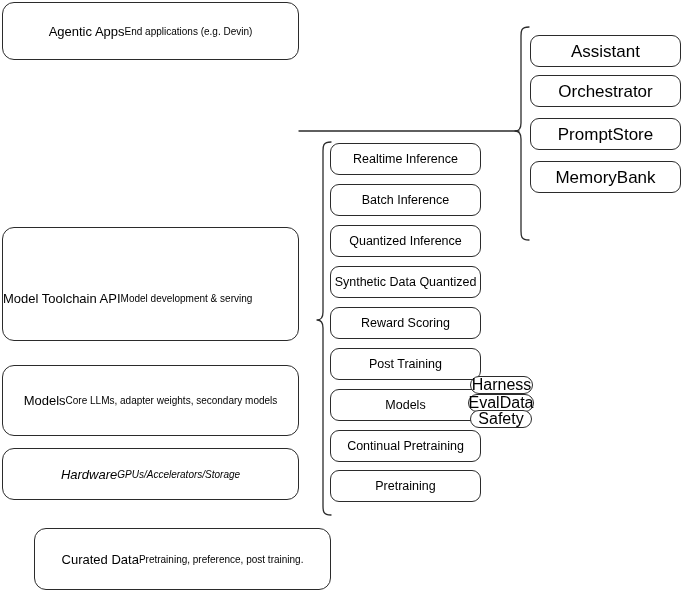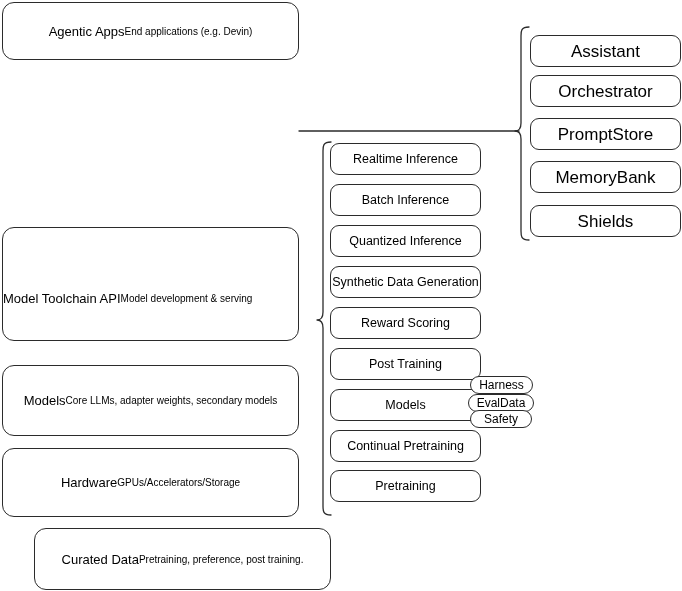--- a/index.html
+++ b/index.html
@@ -79,21 +79,21 @@
   
   .pill {
     position: absolute;
     box-sizing: border-box;
     border: 1.3px solid #2b2b2b;
     border-radius: 999px;
     background: #ffffff;
     display: flex;
     align-items: center;
     justify-content: center;
-    font-size: 12px;
+    font-size: 16px;
     line-height: 1;
     height: 18px;
     white-space: nowrap;
   }
 
   
   .connector {
     position: absolute;
     left: 0;
     top: 0;
@@ -124,21 +124,21 @@
   <div class="box layer text-high" style="top:227px;height:114px;padding-top:28px;">
     <div class="title">Model Toolchain API</div>
     <div class="subtitle">Model development &amp; serving</div>
   </div>
 
   <div class="box layer" style="top:365px;height:71px;">
     <div class="title">Models</div>
     <div class="subtitle">Core LLMs, adapter weights, secondary models</div>
   </div>
 
-  <div class="box layer" style="top:448px;height:69px;">
+  <div class="box layer" style="top:448px;height:52px;font-style:italic;">
     <div class="title">Hardware</div>
     <div class="subtitle">GPUs/Accelerators/Storage</div>
   </div>
 
   <div class="box layer" style="top:528px;height:62px;margin-left:32px;">
     <div class="title">Curated Data</div>
     <div class="subtitle">Pretraining, preference, post training.</div>
   </div>
 
   <svg class="connector" viewBox="0 0 682 591" width="682" height="591">
@@ -165,21 +165,21 @@
   <div class="box mid-item" style="top:143px;">
     <div class="title">Realtime Inference</div>
   </div>
   <div class="box mid-item" style="top:184px;">
     <div class="title">Batch Inference</div>
   </div>
   <div class="box mid-item" style="top:225px;align-items:center;">
     <div class="title">Quantized Inference</div>
   </div>
   <div class="box mid-item" style="top:266px;">
-    <div class="title">Synthetic Data Generation</div>
+    <div class="title">Synthetic Data Quantized</div>
   </div>
   <div class="box mid-item" style="top:307px;">
     <div class="title">Reward Scoring</div>
   </div>
   <div class="box mid-item" style="top:348px;">
     <div class="title">Post Training</div>
   </div>
   <div class="box mid-item" style="top:389px;">
     <div class="title">Models</div>
   </div>
@@ -205,17 +205,14 @@
   </div>
   <div class="box right-item" style="top:75px;">
     <div class="title">Orchestrator</div>
   </div>
   <div class="box right-item" style="top:118px;">
     <div class="title">PromptStore</div>
   </div>
   <div class="box right-item" style="top:161px;">
     <div class="title">MemoryBank</div>
   </div>
-  <div class="box right-item" style="top:205px;">
-    <div class="title">Shields</div>
-  </div>
 
 </div>
 
 </body></html>

